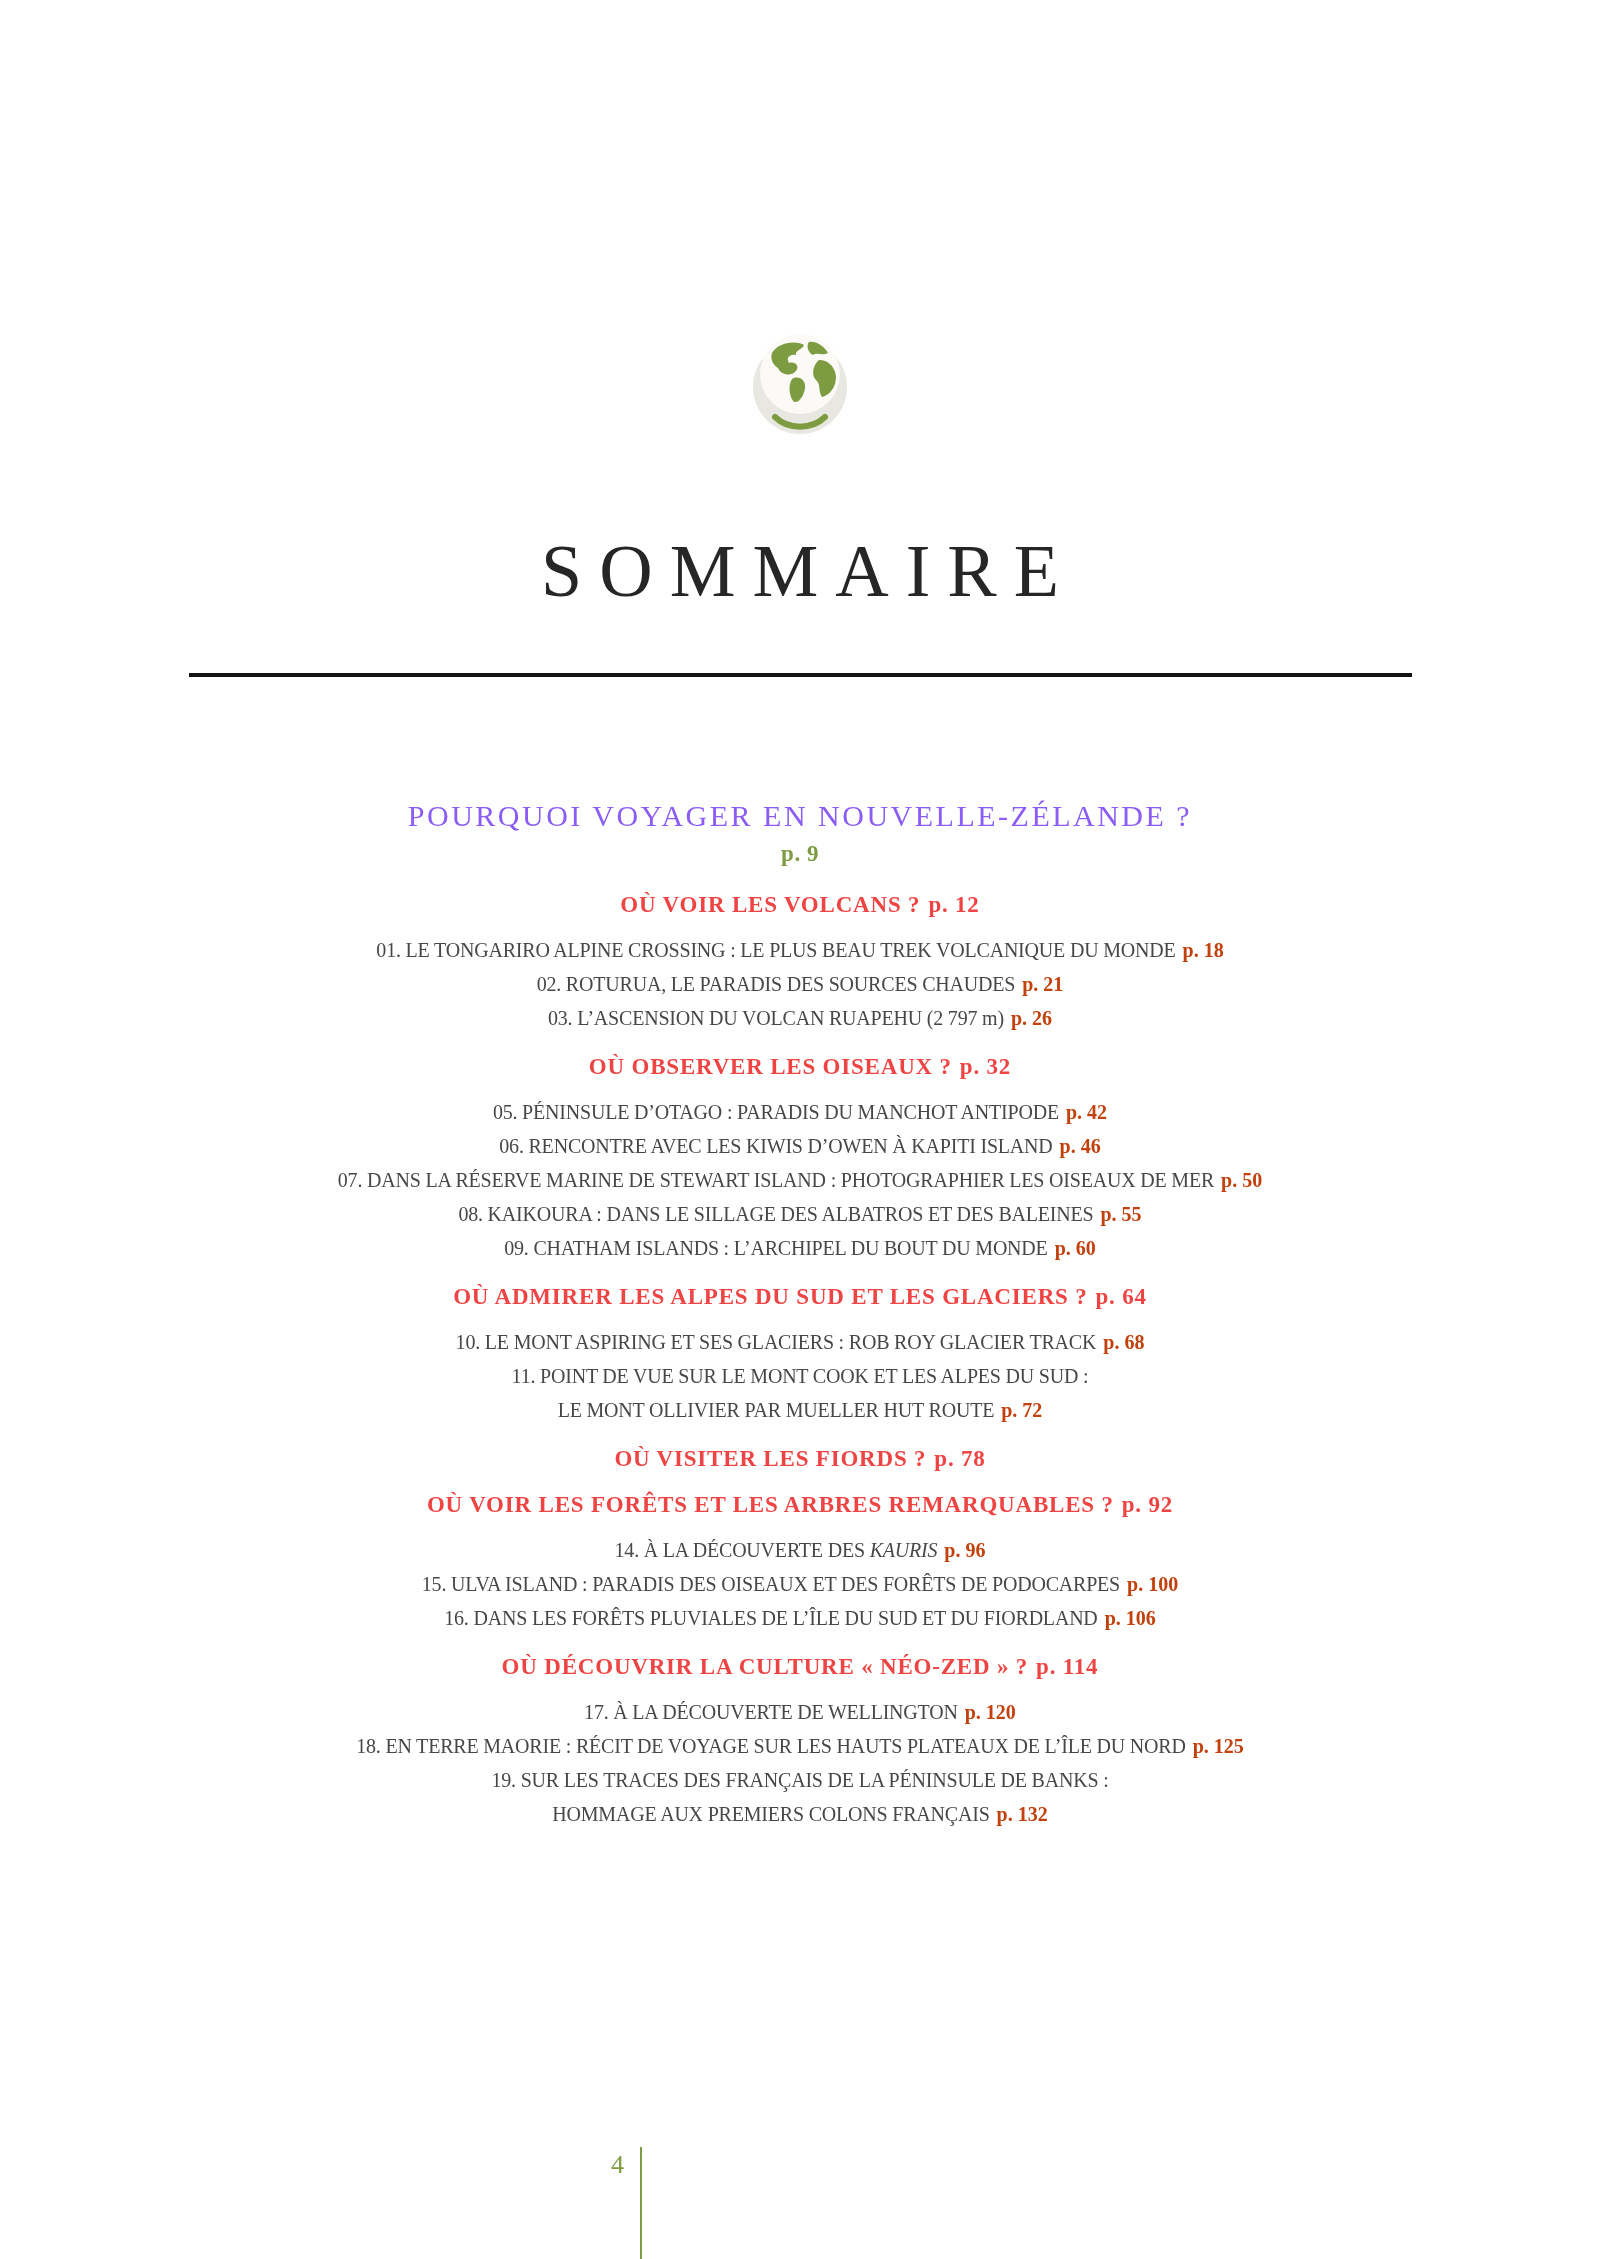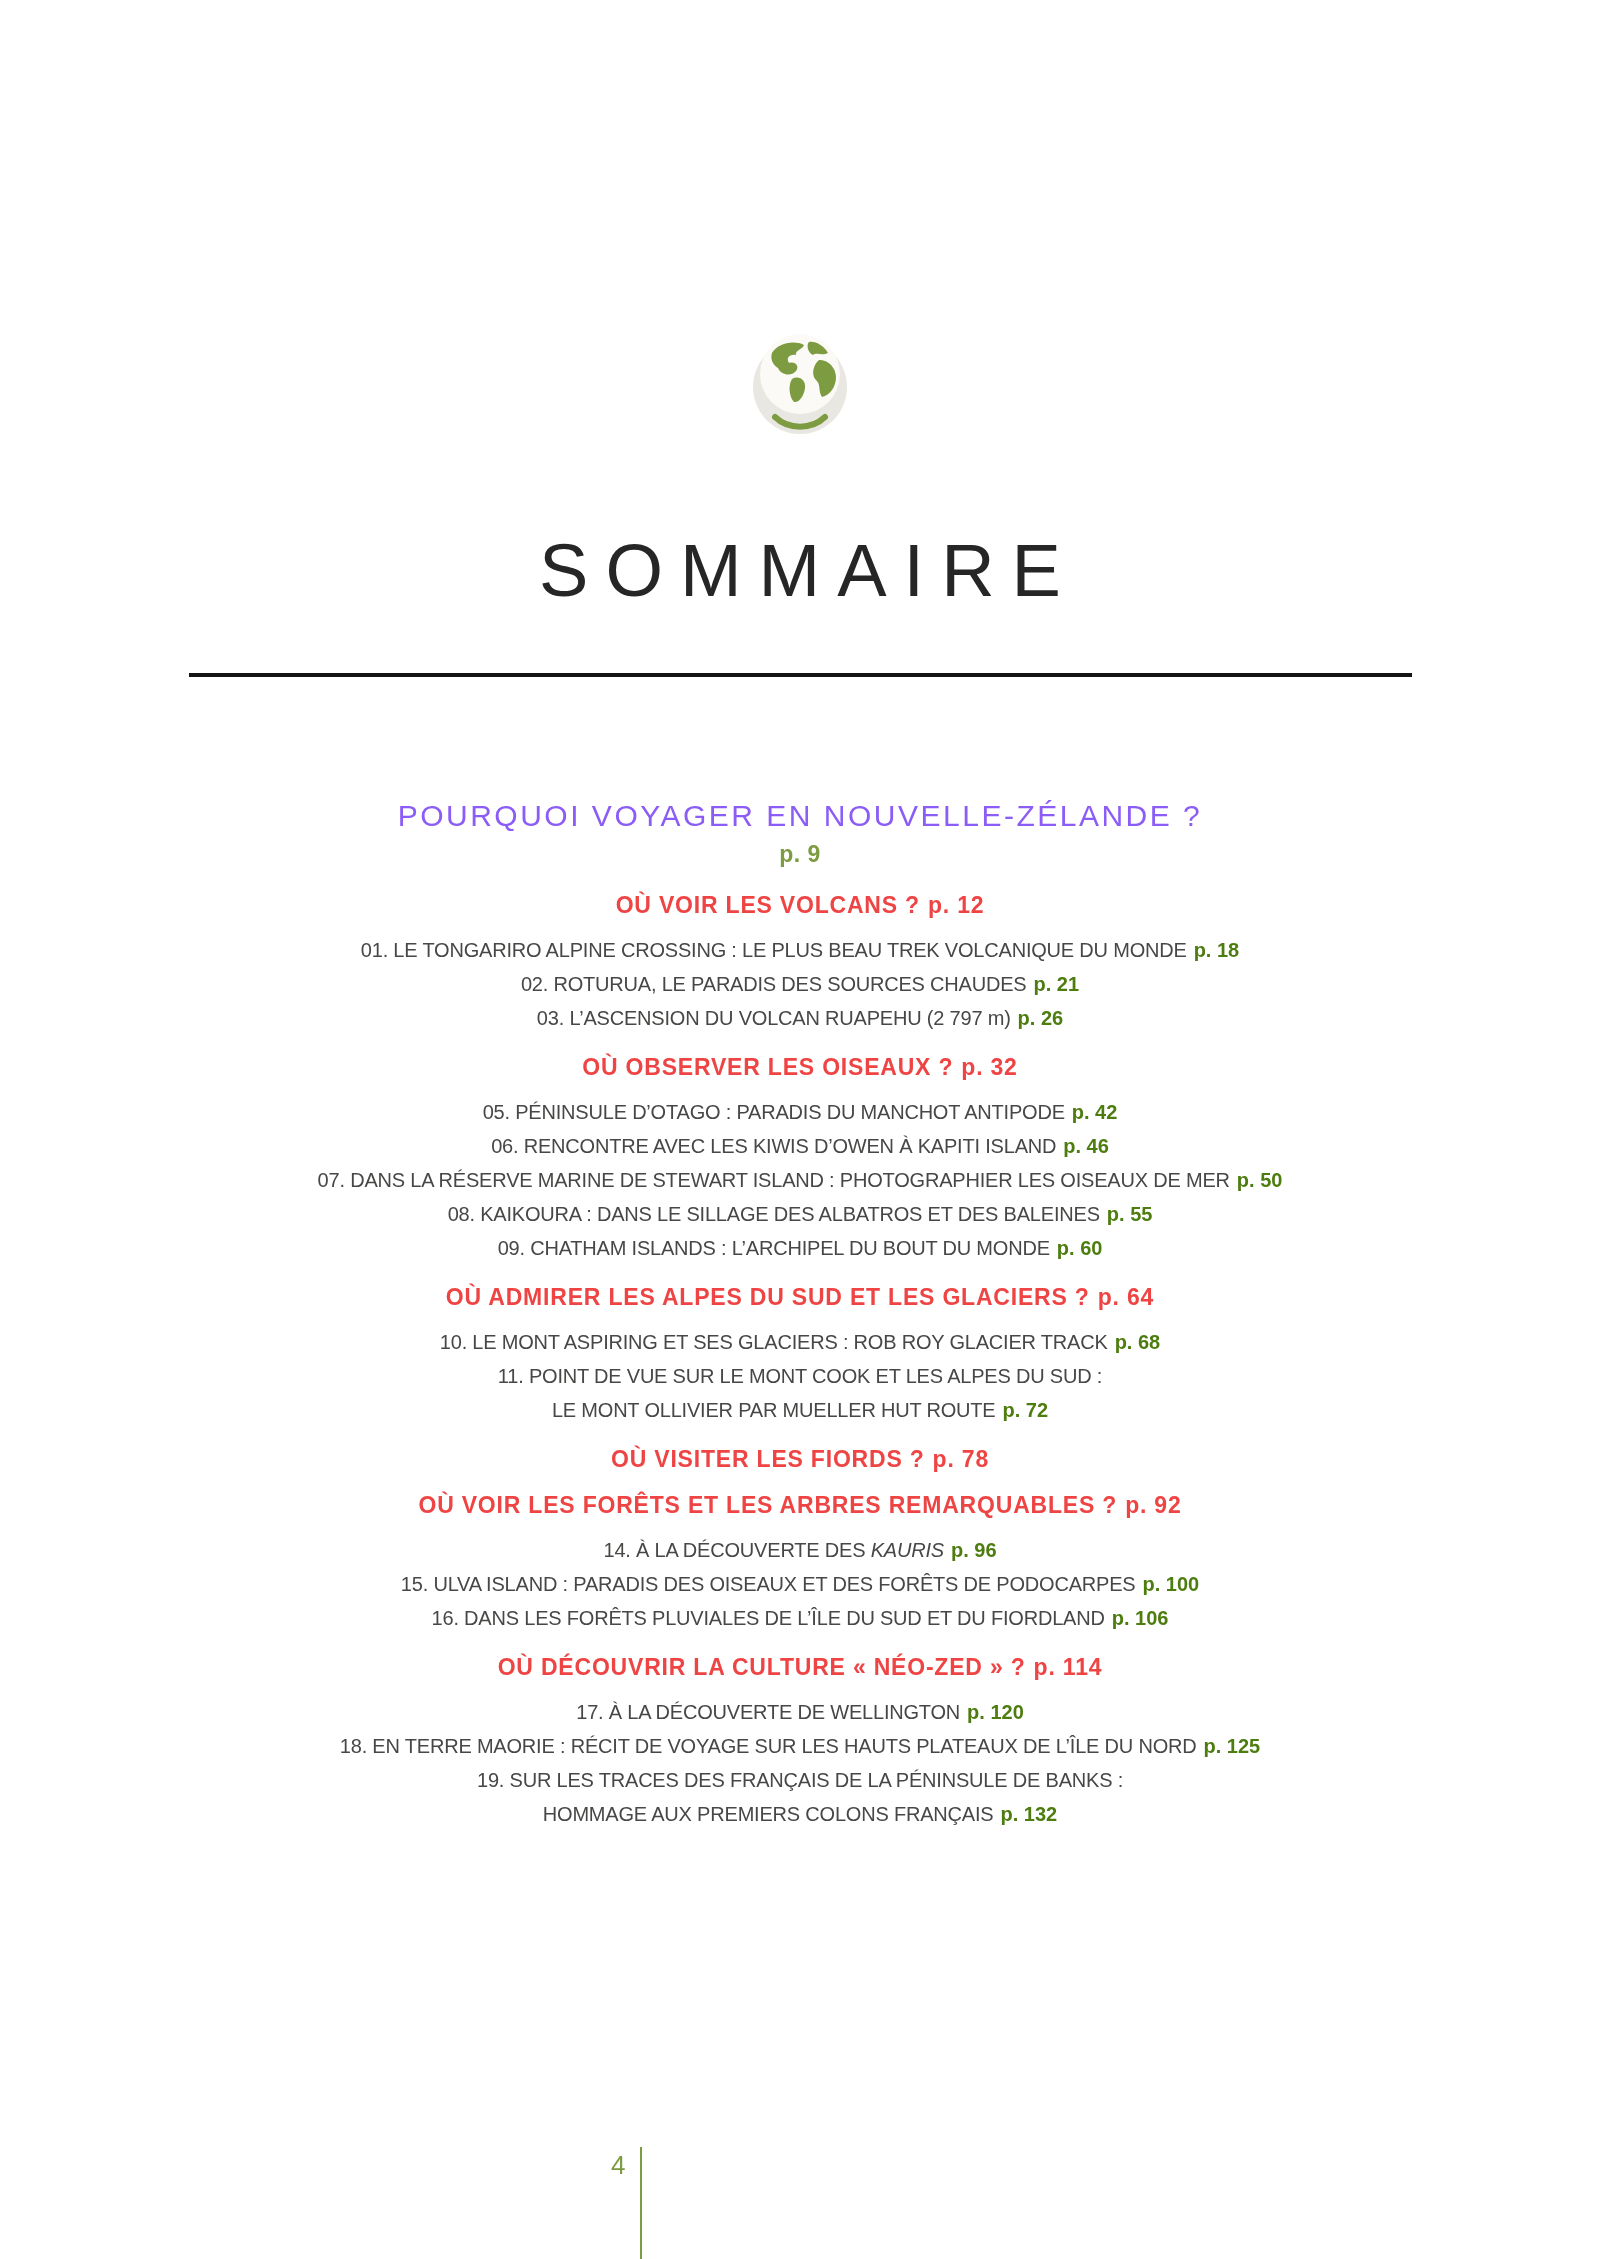--- a/index.html
+++ b/index.html
@@ -2,21 +2,21 @@
 <html><head>
 <meta charset="utf-8">
 <style>
   html,body{margin:0;padding:0;background:#ffffff;}
   .page{
     position:relative;
     width:1332px;height:2259px;
     margin:0 auto;
     background:#ffffff;
     overflow:hidden;
-    font-family:Liberation Sans, sans-serif;
+    font-family:Liberation Serif, serif;
     text-align:center;
     color:#484848;
   }
   .globe{padding-top:330px;}
   .globe svg{display:block;margin:0 auto;}
   .title{
     margin:104px 0 0 0;
     font-weight:300;
     font-size:74px;
     line-height:62px;
@@ -58,21 +58,21 @@
   .sec-head .hp{margin-left:8px;}
   .sec-items{margin-top:14px;}
   .item{
     font-size:20px;
     line-height:34px;
     color:#474746;
     letter-spacing:-0.2px;
   }
   .ip{
     font-weight:bold;
-    color:#4d7c0f;
+    color:#c2410c;
     margin-left:7px;
     letter-spacing:0;
   }
   .it{font-style:italic;}
   .footer-number{
     position:absolute;
     left:477px;top:2152px;
     font-size:26px;
     line-height:26px;
     color:#7d9b41;

